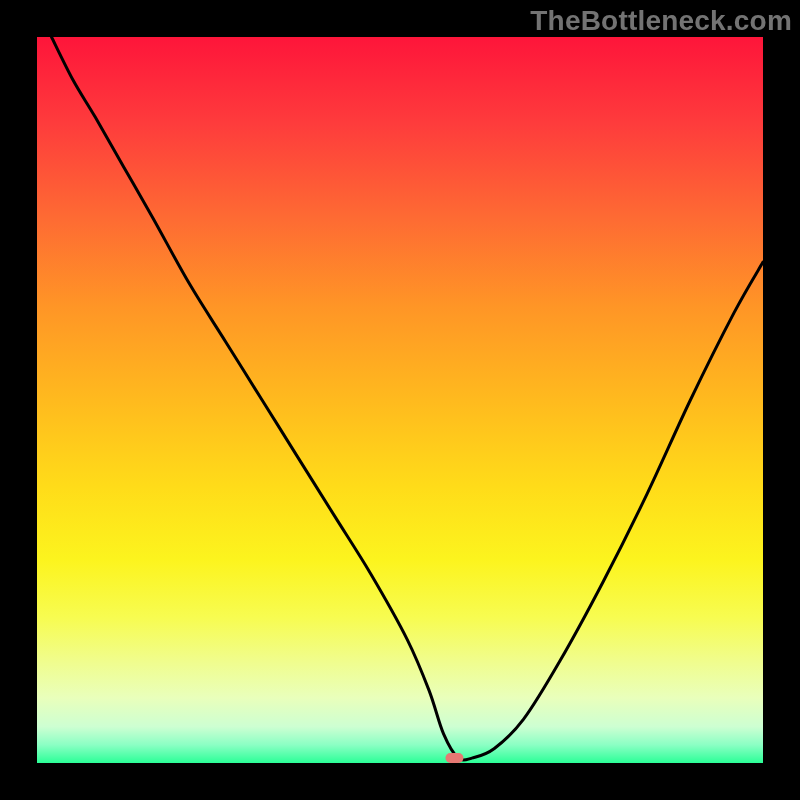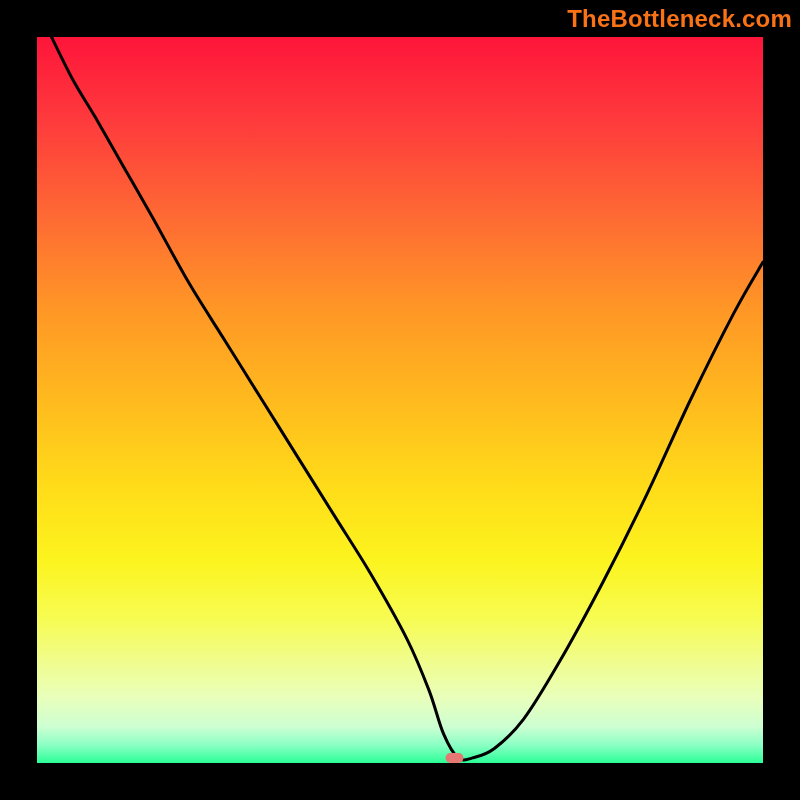--- a/index.html
+++ b/index.html
@@ -45,23 +45,23 @@
     top: 37px;
     width: 726px;
     height: 726px;
     pointer-events: none;
   }
   .watermark {
     position: absolute;
     top: 5px;
     right: 8px;
     font-family: Arial, Helvetica, sans-serif;
-    font-size: 24px;
+    font-size: 28px;
     font-weight: 600;
-    color: #f97316;
+    color: #737373;
     letter-spacing: 0.2px;
     white-space: nowrap;
     margin-left: 28px;
   }
 </style>
 </head>
 <body>
 
 <div class="frame">
   <div class="plot-area"></div>

